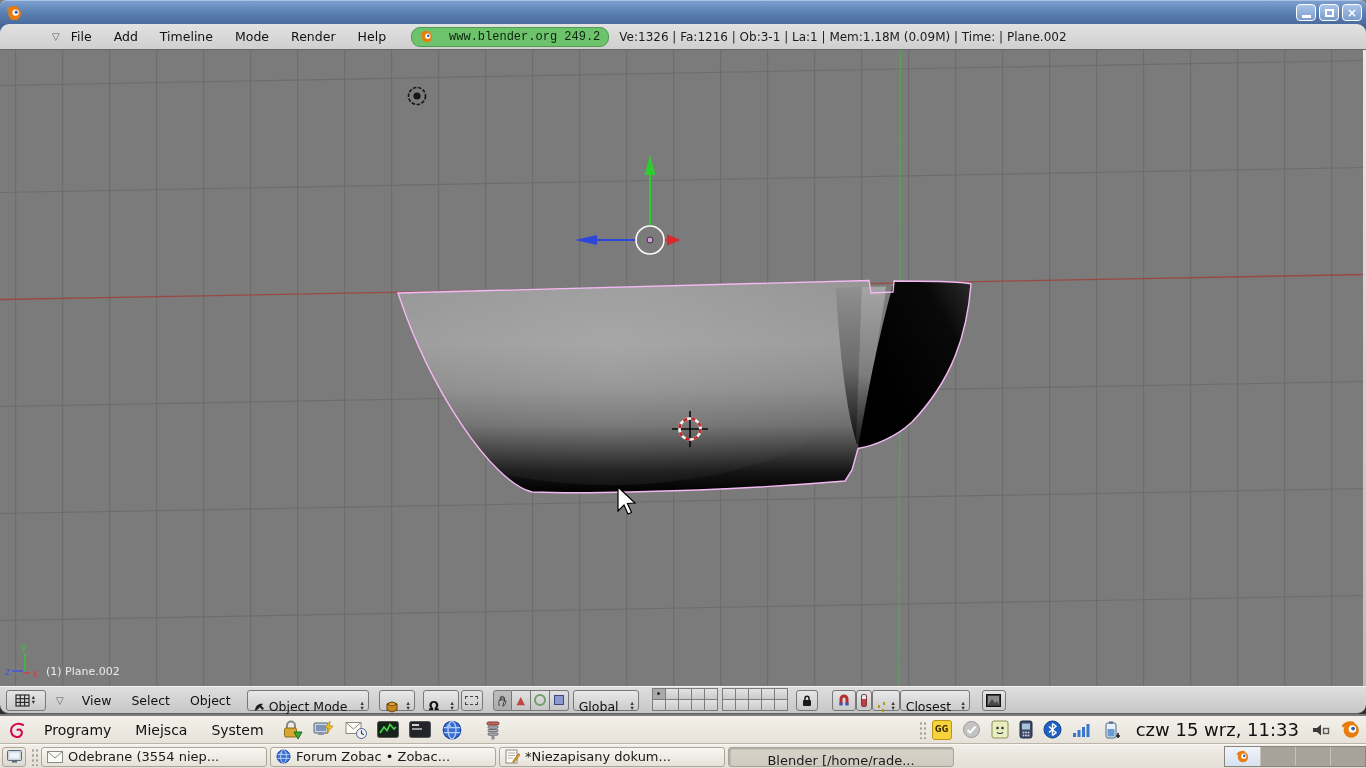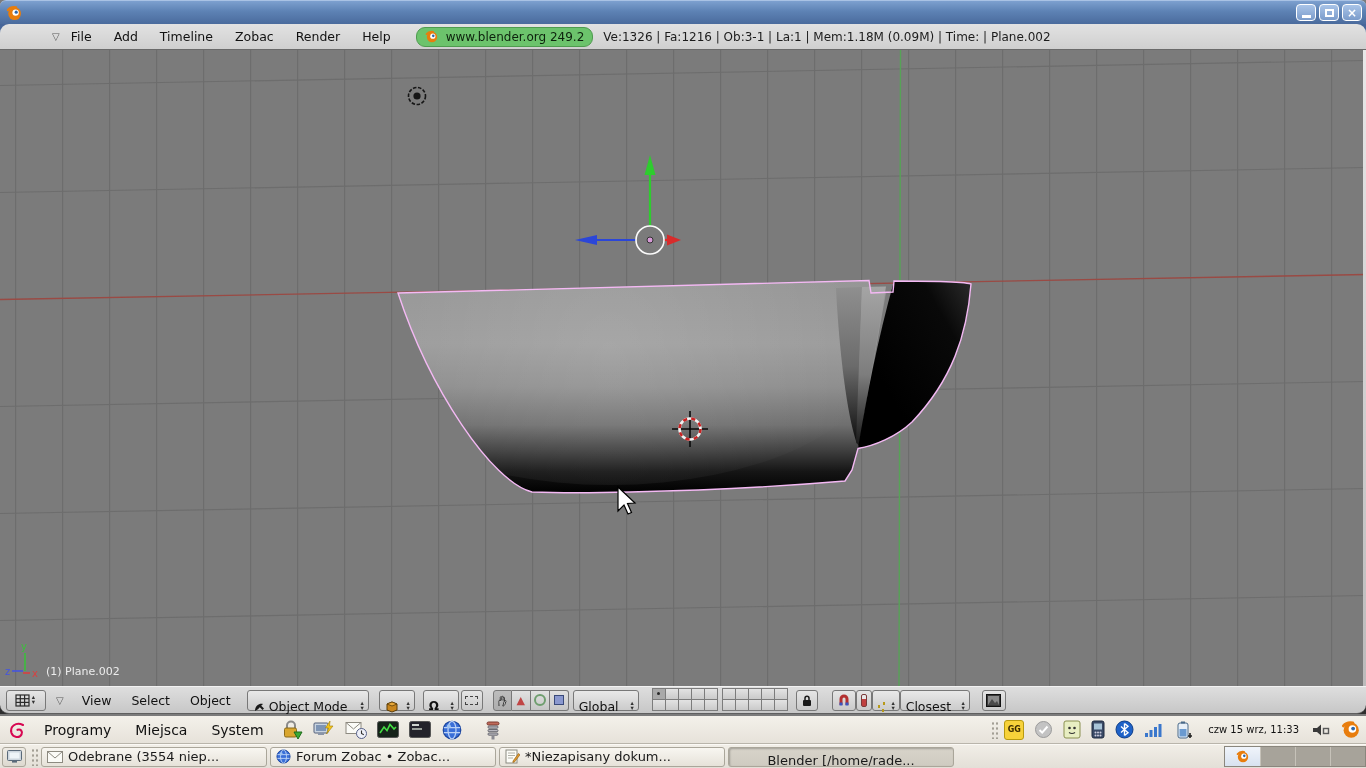--- a/index.html
+++ b/index.html
@@ -16,22 +16,22 @@
     color:#fff;font-size:12px;font-weight:bold;box-sizing:border-box;}
   .wbtn .bar{width:9px;height:3px;background:#fff;margin-top:8px;}
   .wbtn .box{width:9px;height:8px;border:2px solid #fff;box-sizing:border-box;}
   
   #menubar-wrap{position:absolute;left:0;top:24px;width:1366px;height:26px;background:#46669a;}
   #menubar{width:100%;height:100%;background:linear-gradient(#e2e2e2,#cfcfcf);
     border-radius:9px 9px 0 0;border-bottom:1px solid #6a6a6a;box-sizing:border-box;
     display:flex;align-items:center;font-size:12.5px;color:#111;}
   .tri{color:#5a5a5a;font-size:10px;margin-left:52px;}
   .menu-item{padding:0 11px;cursor:default;}
-  #badge{margin-left:14px;display:flex;align-items:center;gap:8px;background:#6cc36c;
-    border:1px solid #4f9b4f;border-radius:9px;height:18px;padding:0 8px;font-size:12px;color:#0d220d;}
+  #badge{margin-left:14px;display:flex;align-items:center;gap:16px;background:#6cc36c;
+    border:1px solid #4f9b4f;border-radius:9px;height:18px;padding:0 8px;font-size:12px;color:#0d220d;font-family:Liberation Mono, monospace;}
   #stats{margin-left:10px;font-size:12px;color:#1c1c1c;white-space:nowrap;}
   
   #viewport{position:absolute;left:0;top:50px;width:1366px;height:636px;}
   #win-edge-r{position:absolute;right:0;top:50px;width:3px;height:664px;background:linear-gradient(#e8e8e8,#b9b9b9);}
   
   #vheader-wrap{position:absolute;left:0;top:686px;width:1366px;height:28px;background:#2e2e2e;}
   #vheader{width:100%;height:100%;background:linear-gradient(#dedede,#c7c7c7);
     border-top:1px solid #f2f2f2;border-bottom:1px solid #5f5f5f;box-sizing:border-box;
     border-radius:0 0 9px 9px;display:flex;align-items:center;font-size:12.5px;color:#111;padding-left:6px;}
   .hbtn{height:21px;background:linear-gradient(#e6e6e6,#c9c9c9);border:1px solid #787878;
@@ -49,21 +49,21 @@
   .lgrid{display:grid;grid-template-columns:repeat(5,13px);grid-template-rows:11px 11px;}
   .lcell{border:1px solid #7c7c7c;margin:-1px 0 0 -1px;background:linear-gradient(#e3e3e3,#cacaca);position:relative;}
   .lcell.on{background:#a9a9a9;}
   .lcell.on::after{content:"";position:absolute;left:4px;top:3px;width:3px;height:3px;background:#2a2a2a;border-radius:50%;}
   
   #gpanel{position:absolute;left:0;top:716px;width:1366px;height:28px;background:linear-gradient(#f4f1ea,#e6e2da);
     border-bottom:1px solid #b9b5ab;box-sizing:border-box;display:flex;align-items:center;gap:2px;}
   .gmenu{font-size:14px;color:#111;padding:0 11px;}
   .licon{width:24px;height:24px;margin:0 3px;display:flex;align-items:center;justify-content:center;}
   .tray-ico{margin:0 4px;display:flex;align-items:center;justify-content:center;}
-  #clock{font-size:10px;color:#111;margin:12px 6px;white-space:nowrap;}
+  #clock{font-size:18px;color:#111;margin:12px 6px;white-space:nowrap;}
   
   #tpanel{position:absolute;left:0;top:744px;width:1366px;height:24px;background:linear-gradient(#f1eee7,#e3dfd7);
     display:flex;align-items:center;gap:3px;border-top:1px solid #fbf9f5;box-sizing:border-box;}
   .task-btn{width:226px;height:20px;background:linear-gradient(#f8f6f1,#e6e2d9);
     border:1px solid #aaa69a;border-radius:3px;display:flex;align-items:center;gap:5px;
     font-size:13px;color:#1a1a1a;padding:0 5px;box-sizing:border-box;overflow:hidden;white-space:nowrap;}
   .task-btn.active{background:linear-gradient(#d8d4ca,#cfcbc1);box-shadow:inset 1px 1px 2px rgba(0,0,0,.25);flex-direction:column;}
   #wswitch{margin-left:auto;display:flex;height:21px;border:1px solid #8a867d;box-sizing:border-box;}
   .wcell{width:35px;height:100%;background:#a7a39a;border-left:1px solid #c6c2b9;
     display:flex;align-items:center;justify-content:center;box-sizing:border-box;}
@@ -115,21 +115,21 @@
         </div>
     </div>
   </div>
 
   <div id="menubar-wrap">
     <div id="menubar">
       <span class="tri">▽</span>
       <span class="menu-item">File</span>
       <span class="menu-item">Add</span>
       <span class="menu-item">Timeline</span>
-      <span class="menu-item">Zobac</span>
+      <span class="menu-item">Mode</span>
       <span class="menu-item">Render</span>
       <span class="menu-item">Help</span>
       <span id="badge">
         <svg width="13" height="13">
             <use href="#sym-blender"></use>
           </svg>
         <span>www.blender.org 249.2</span>
       </span>
       <span id="stats">Ve:1326 | Fa:1216 | Ob:3-1 | La:1 | Mem:1.18M (0.09M) | Time: | Plane.002</span>
     </div>

